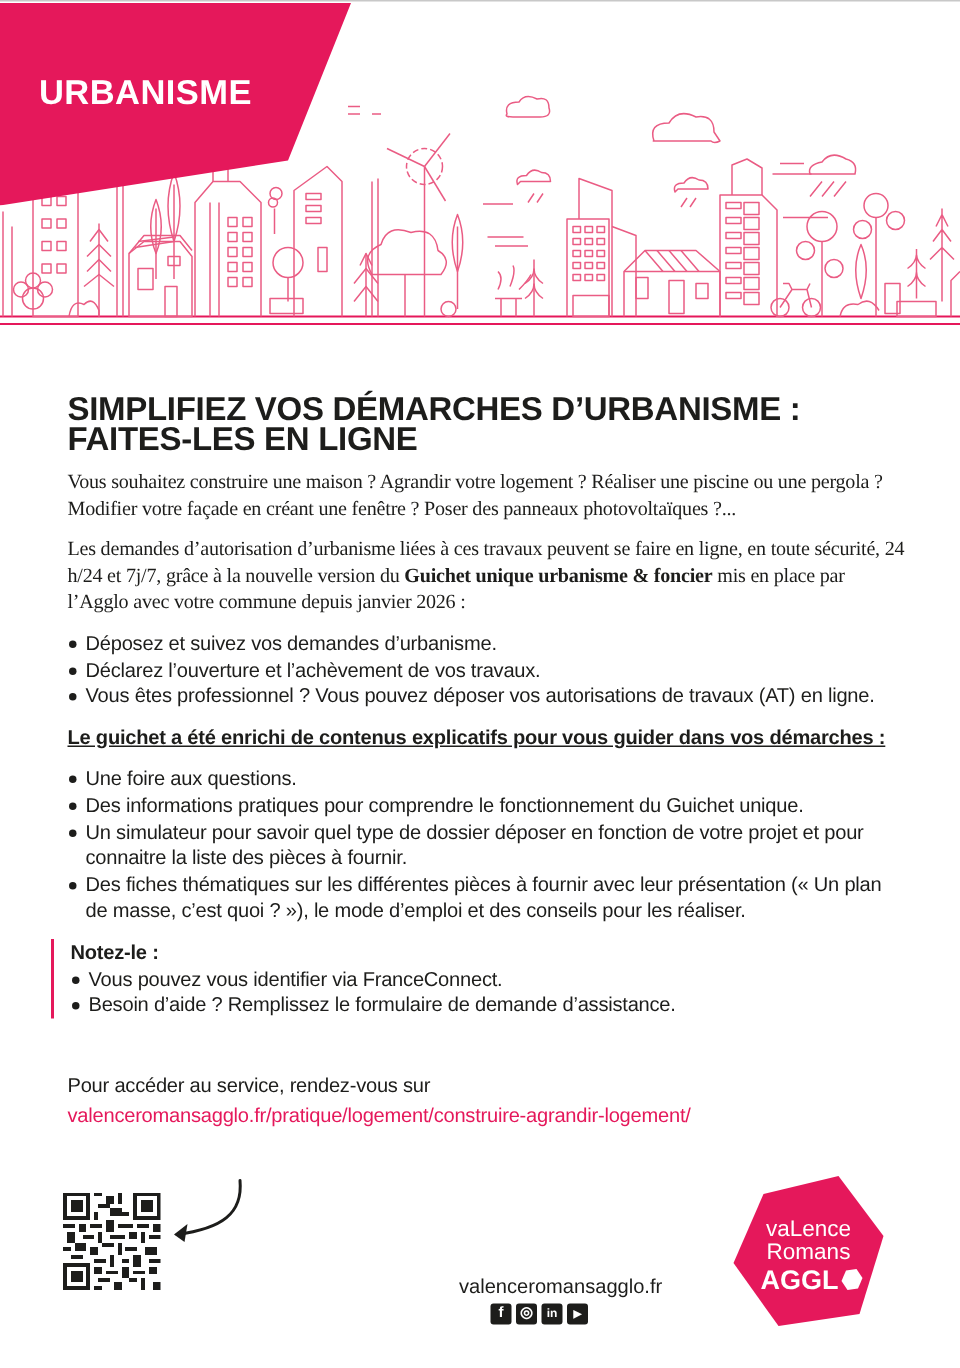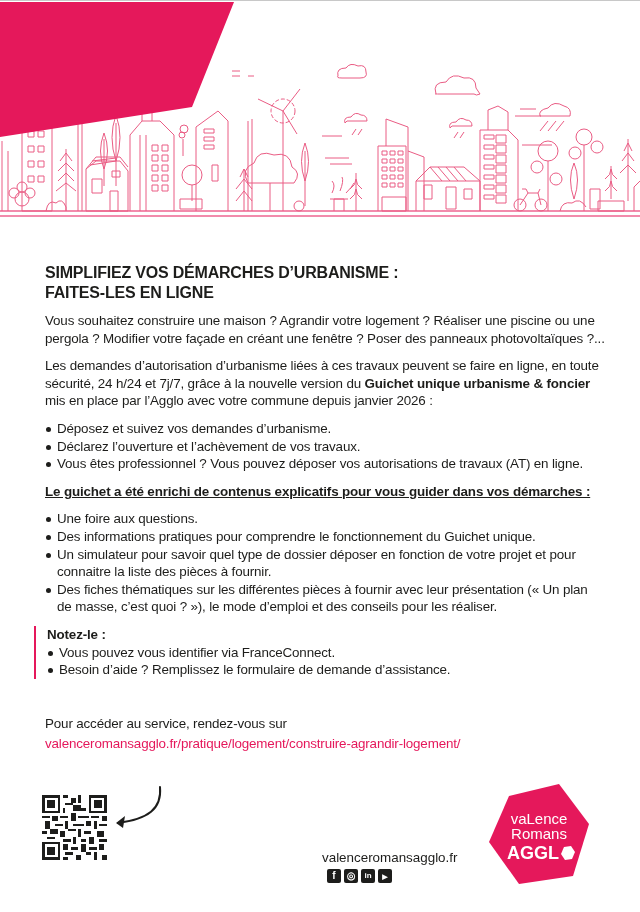--- a/index.html
+++ b/index.html
@@ -9,39 +9,39 @@
   .page { position: relative; width: 640px; height: 912px; background: #fff; border-top: 1px solid #c8c8c8; }
 
   
   .header { position: absolute; left: 0; top: 0; width: 640px; height: 225px; }
   .banner { position: absolute; left: 0; top: 1px; width: 640px; height: 135px; }
   .banner-title { position: absolute; left: 26px; top: 47px; color: #fff; font-weight: bold; font-size: 23px; letter-spacing: 0.3px; }
   .city { position: absolute; left: 0; top: 0; width: 640px; height: 225px; }
 
   
   .content { position: absolute; left: 45px; top: 262px; width: 560px; font-size: 13.4px; line-height: 17.6px; letter-spacing: -0.15px; }
-  .headline { font-weight: bold; font-size: 16px; line-height: 20px; color: #1d1d1b; letter-spacing: -0.2px; margin-bottom: 9px; }
-  .para { margin-bottom: 10px; }
+  .headline { font-weight: bold; font-size: 22px; line-height: 20px; color: #1d1d1b; letter-spacing: -0.2px; margin-bottom: 9px; }
+  .para { margin-bottom: 10px; font-family: Liberation Serif, serif; }
   .bold { font-weight: bold; }
   ul.bullets { list-style: none; margin-bottom: 10px; }
   ul.bullets li { position: relative; padding-left: 12px; }
   ul.bullets li::before { content: ""; position: absolute; left: 1px; top: 7px; width: 5px; height: 5px; border-radius: 50%; background: #1d1d1b; }
   .subhead { font-weight: bold; margin-bottom: 10px; text-decoration: underline; }
 
   .note { position: relative; margin-left: -11px; padding-left: 11px; border-left: 2px solid #e5185b; margin-bottom: 36px; }
   .note-title { font-weight: bold; }
   .note ul.bullets { margin-bottom: 0; }
 
   .access-label { margin-bottom: 3px; }
   .access-link { color: #e5185b; text-decoration: none; }
 
   
   .qr { position: absolute; left: 42px; top: 794px; width: 65px; height: 65px; }
   .arrow { position: absolute; left: 112px; top: 782px; width: 60px; height: 50px; }
-  .site { position: absolute; left: 322px; top: 849px; font-size: 13.4px; color: #1d1d1b; }
+  .site { position: absolute; left: 306px; top: 849px; font-size: 13.4px; color: #1d1d1b; }
   .socials { position: absolute; left: 327px; top: 868px; display: flex; gap: 3px; }
   .social { width: 14px; height: 14px; background: #1d1d1b; border-radius: 2px; color: #fff; font-size: 10px; font-weight: bold; display: flex; align-items: center; justify-content: center; line-height: 1; }
   .logo { position: absolute; left: 487px; top: 783px; width: 104px; height: 100px; }
 </style>
 </head>
 <body>
 
 <div class="page">
 
   <div class="header">
@@ -208,20 +208,21 @@
         <rect x="598" y="200" width="26" height="10"></rect>
         <path d="M611 198 V165 M605 178 q6 -4 6 -10 M617 178 q-6 -4 -6 -10 M605 190 q6 -4 6 -10 M617 190 q-6 -4 -6 -10"></path>
         <path d="M628 200 V138 M624 150 l4 -8 l4 8 M622 160 l6 -8 l6 8 M620 172 l8 -8 l8 8"></path>
         <path d="M634 210 V186 l6 -6"></path>
       </g>
     </svg>
 
     <svg class="banner" viewBox="0 0 640 135" width="640" height="135">
       <polygon points="0,0 234,0 192,105 0,135" fill="#e5185b"></polygon>
     </svg>
+    <div class="banner-title">URBANISME</div>
   </div>
 
   <div class="content">
     <h1 class="headline">
       <span>SIMPLIFIEZ VOS DÉMARCHES D’URBANISME :</span><br>
       <span>FAITES-LES EN LIGNE</span>
     </h1>
 
     <p class="para">Vous souhaitez construire une maison ? Agrandir votre logement ? Réaliser une piscine ou une pergola ? Modifier votre façade en créant une fenêtre ? Poser des panneaux photovoltaïques ?...</p>
 

